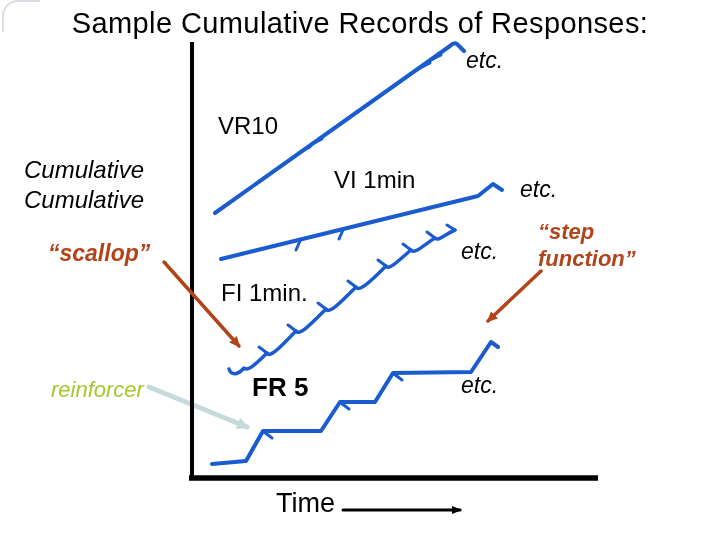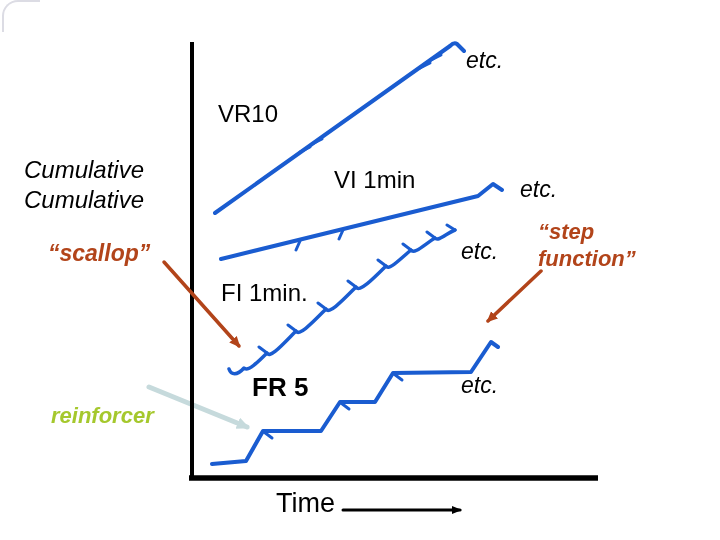--- a/index.html
+++ b/index.html
@@ -15,21 +15,21 @@
   .title{
     left:0;top:7px;width:720px;text-align:center;
     font-size:29px;letter-spacing:.4px;color:var(--text,#000);
   }
   .etc{font-style:italic;font-size:23px;color:var(--text,#000);}
   .sched{font-size:24px;color:var(--text,#000);}
   .yaxis-label{left:24px;top:155px;font-style:italic;font-size:24px;line-height:30px;color:var(--text,#000);}
   .rust{color:var(--annotation,#b2441a);font-weight:bold;font-style:italic;}
   .scallop{left:48px;top:240px;font-size:23px;}
   .stepfn{left:538px;top:218px;width:132px;text-align:left;font-size:22px;line-height:27px;white-space:normal;}
-  .reinforcer{left:51px;top:377px;font-size:22px;color:var(--reinforcer_text,#a5c82d);font-weight:bold;font-style:italic;margin-top:26px;}
+  .reinforcer{left:51px;top:377px;font-size:22px;color:var(--reinforcer_text,#a5c82d);font-weight:normal;font-style:italic;}
   .time{left:276px;top:488px;font-size:27px;}
   svg.canvas{position:absolute;left:0;top:0;z-index:1;}
   .layer-text{position:absolute;left:0;top:0;width:720px;height:540px;z-index:2;pointer-events:none;}
   .layer-text .txt{pointer-events:auto;}
 </style>
 </head>
 <body>
 
 <div class="slide">
 
@@ -77,24 +77,25 @@
       <path d="M264,432 l8,6 M341,403 l8,6 M394,374 l8,6" stroke-width="3"></path>
     </g>
 
     <path d="M164,262 L239,346" fill="none" stroke-width="3.5" stroke-linecap="round" marker-end="url(#m-rust)" stroke="#b2441a"></path>
     <path d="M541,271 L488,321" fill="none" stroke-width="3.5" stroke-linecap="round" marker-end="url(#m-rust)" stroke="#b2441a"></path>
 
     <path d="M343,510 L460,510" fill="none" stroke-width="3" stroke-linecap="round" marker-end="url(#m-black)" stroke="#000000"></path>
   </svg>
 
   <div class="layer-text">
+    <div class="txt title">Sample Cumulative Records of Responses:</div>
 
     <div class="txt etc" style="left:466px;top:47px;">etc.</div>
 
-    <div class="txt sched" style="left:218px;top:100px;">VR10</div>
+    <div class="txt sched" style="left:218px;top:112px;">VR10</div>
 
     <div class="txt yaxis-label">
       <span>Cumulative</span><br>
       <span>Cumulative</span>
     </div>
 
     <div class="txt rust scallop">“scallop”</div>
 
     <div class="txt sched" style="left:334px;top:166px;">VI 1min</div>
 

